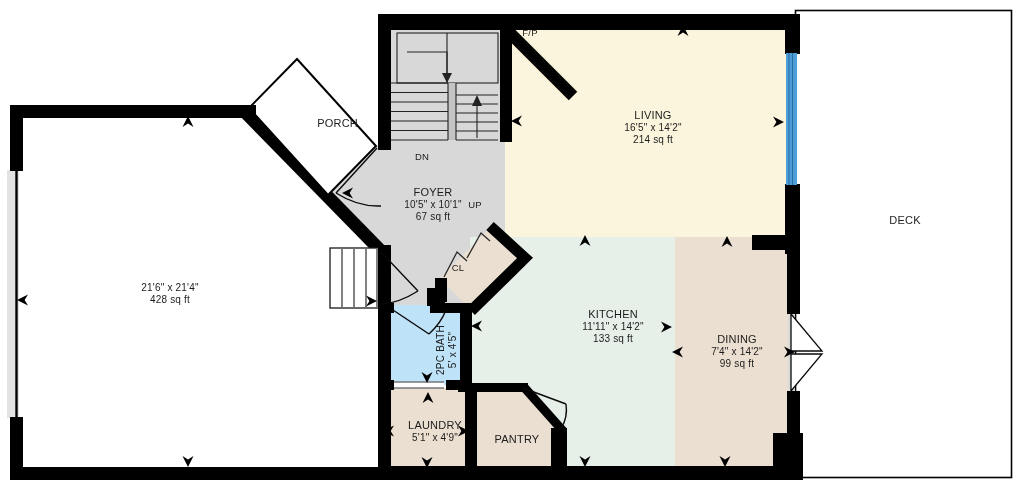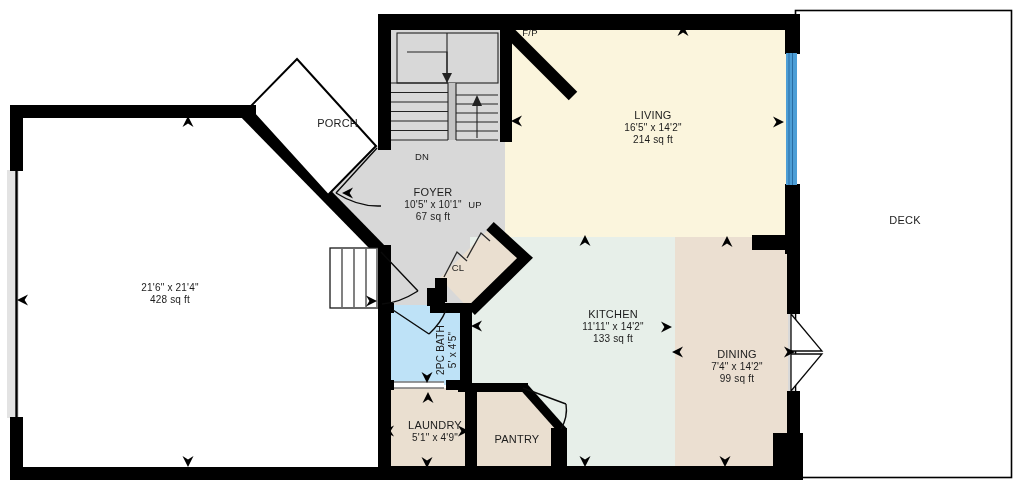--- a/index.html
+++ b/index.html
@@ -186,21 +186,21 @@
   <div class="lbl" style="left:860px;top:194px;width:90px;margin-top:20px;">
     <div class="l1">DECK</div>
   </div>
 
   <div class="lbl" style="left:545px;top:308px;width:136px;text-align:center;">
     <div class="l1">KITCHEN</div>
     <div class="l2">11'11" x 14'2"</div>
     <div class="l2">133 sq ft</div>
   </div>
 
-  <div class="lbl" style="left:672px;top:348px;width:130px;">
+  <div class="lbl" style="left:672px;top:333px;width:130px;">
     <div class="l1">DINING</div>
     <div class="l2">7'4" x 14'2"</div>
     <div class="l2">99 sq ft</div>
   </div>
 
   <div class="lbl rot" style="left:408px;top:337px;width:80px;height:26px;">
     <div class="l2">2PC BATH</div>
     <div class="l2">5' x 4'5"</div>
   </div>
 

